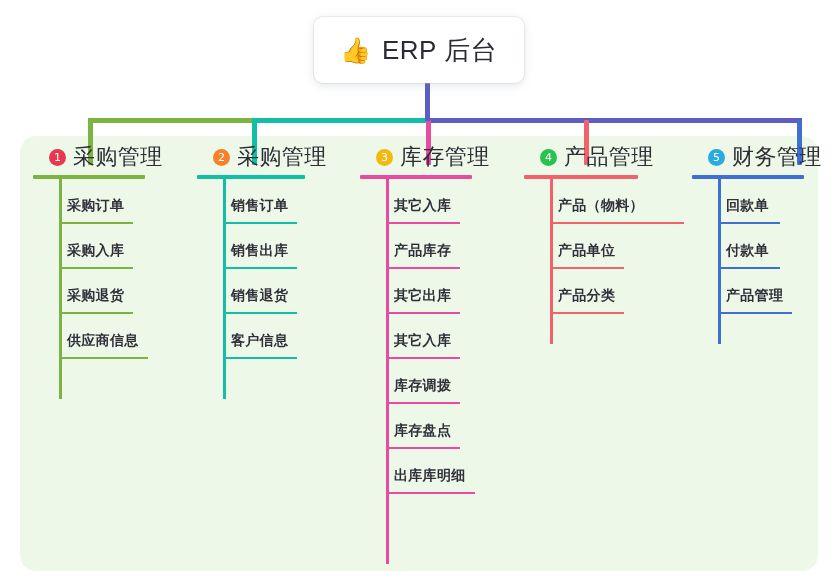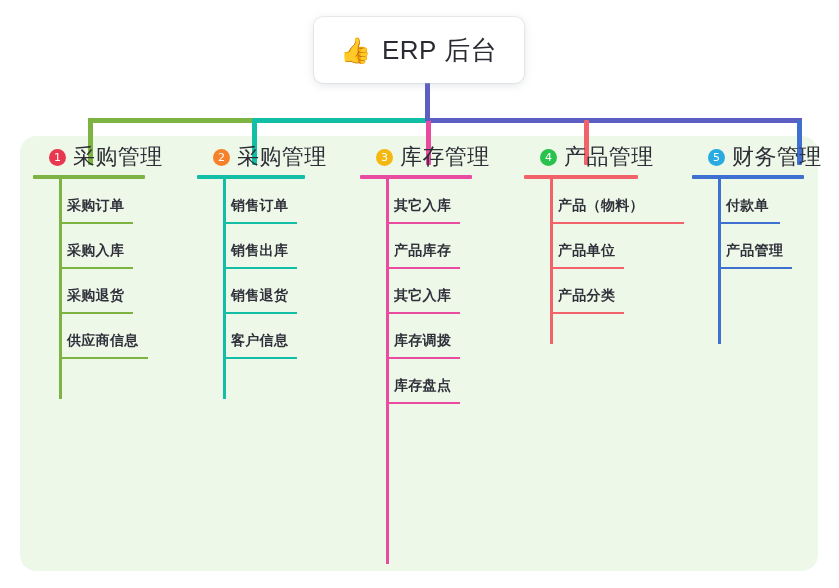--- a/index.html
+++ b/index.html
@@ -152,30 +152,38 @@
           <div class="trunk" style="background: rgb(232, 75, 160); height: 385px;"></div>
           <div class="item">
             <span class="ilabel">其它入库</span>
             <div class="iline" style="background: rgb(232, 75, 160); width: 74px;"></div>
           </div>
           <div class="item">
             <span class="ilabel">产品库存</span>
             <div class="iline" style="background: rgb(232, 75, 160); width: 74px;"></div>
           </div>
           <div class="item">
+            <span class="ilabel">其它出库</span>
+            <div class="iline" style="background: rgb(232, 75, 160); width: 74px;"></div>
+          </div>
+          <div class="item">
             <span class="ilabel">其它入库</span>
             <div class="iline" style="background: rgb(232, 75, 160); width: 74px;"></div>
           </div>
           <div class="item">
             <span class="ilabel">库存调拨</span>
             <div class="iline" style="background: rgb(232, 75, 160); width: 74px;"></div>
           </div>
           <div class="item">
             <span class="ilabel">库存盘点</span>
             <div class="iline" style="background: rgb(232, 75, 160); width: 74px;"></div>
+          </div>
+          <div class="item">
+            <span class="ilabel">出库库明细</span>
+            <div class="iline" style="background: rgb(232, 75, 160); width: 89px;"></div>
           </div>
         </div>
       </div>
       <div class="col" style="left: 524px; top: 145px;">
         <div class="col-head">
           <span class="badge" style="background: rgb(40, 194, 76);">4</span>
           <span class="col-title">产品管理</span>
         </div>
         <div class="col-rule" style="background: rgb(242, 98, 106); width: 114px;"></div>
         <div class="col-body">
@@ -196,20 +204,24 @@
       </div>
       <div class="col" style="left: 692px; top: 145px;">
         <div class="col-head">
           <span class="badge" style="background: rgb(41, 170, 225);">5</span>
           <span class="col-title">财务管理</span>
         </div>
         <div class="col-rule" style="background: rgb(63, 111, 208); width: 112px;"></div>
         <div class="col-body">
           <div class="trunk" style="background: rgb(63, 111, 208); height: 165px;"></div>
           <div class="item">
+            <span class="ilabel">回款单</span>
+            <div class="iline" style="background: rgb(63, 111, 208); width: 62px;"></div>
+          </div>
+          <div class="item">
             <span class="ilabel">付款单</span>
             <div class="iline" style="background: rgb(63, 111, 208); width: 62px;"></div>
           </div>
           <div class="item">
             <span class="ilabel">产品管理</span>
             <div class="iline" style="background: rgb(63, 111, 208); width: 74px;"></div>
           </div>
         </div>
       </div>
     </div>

